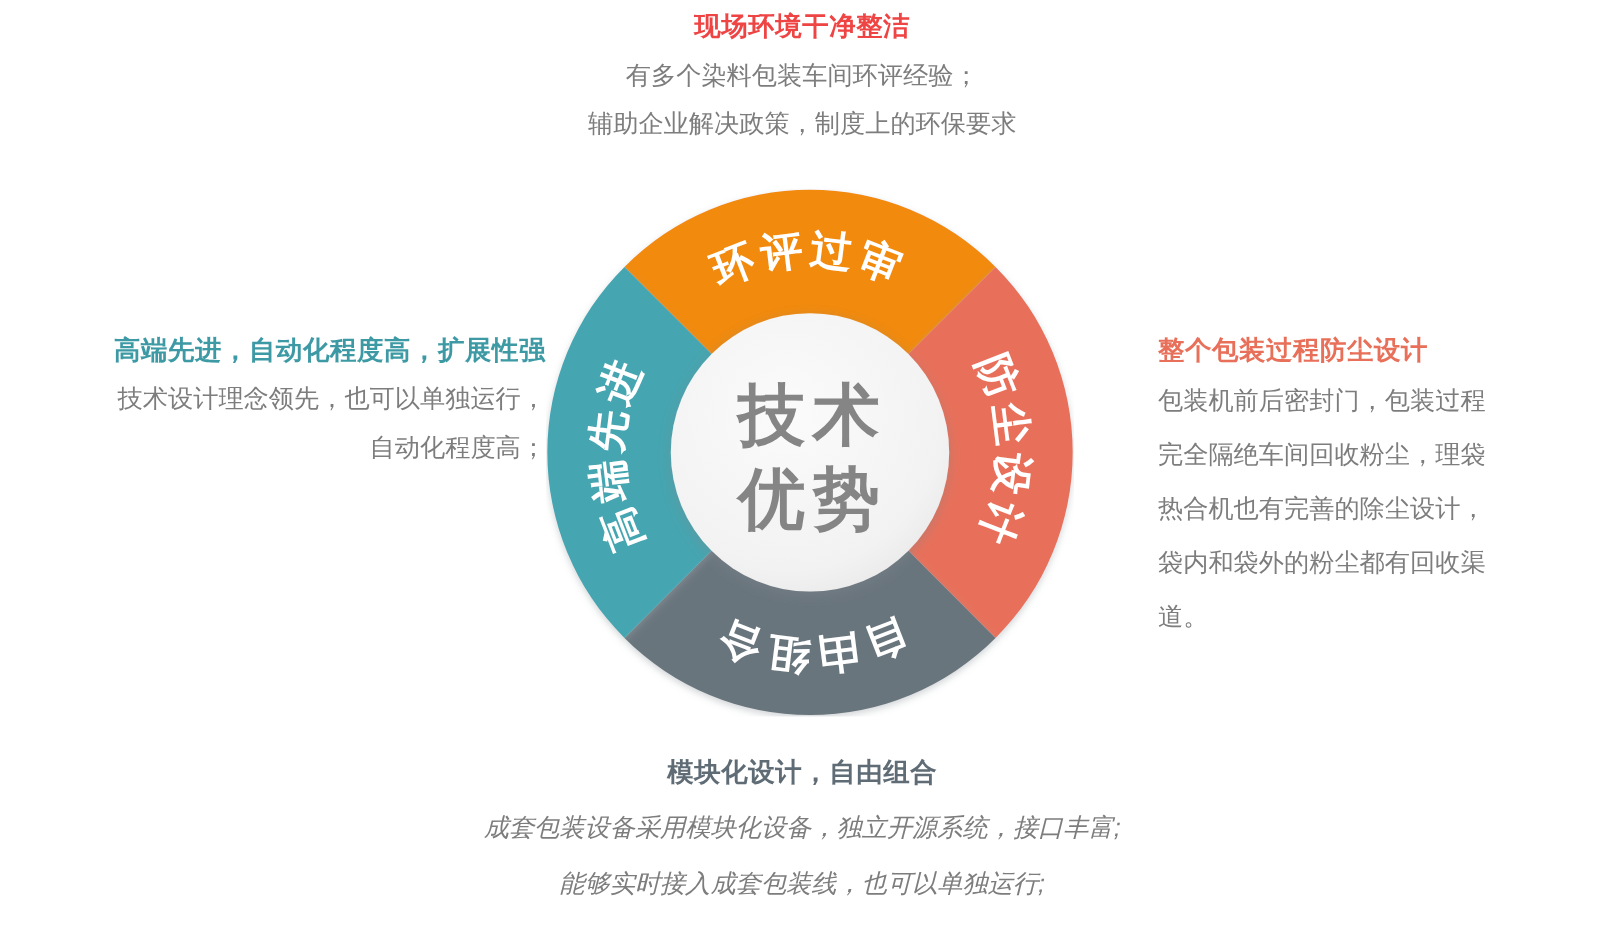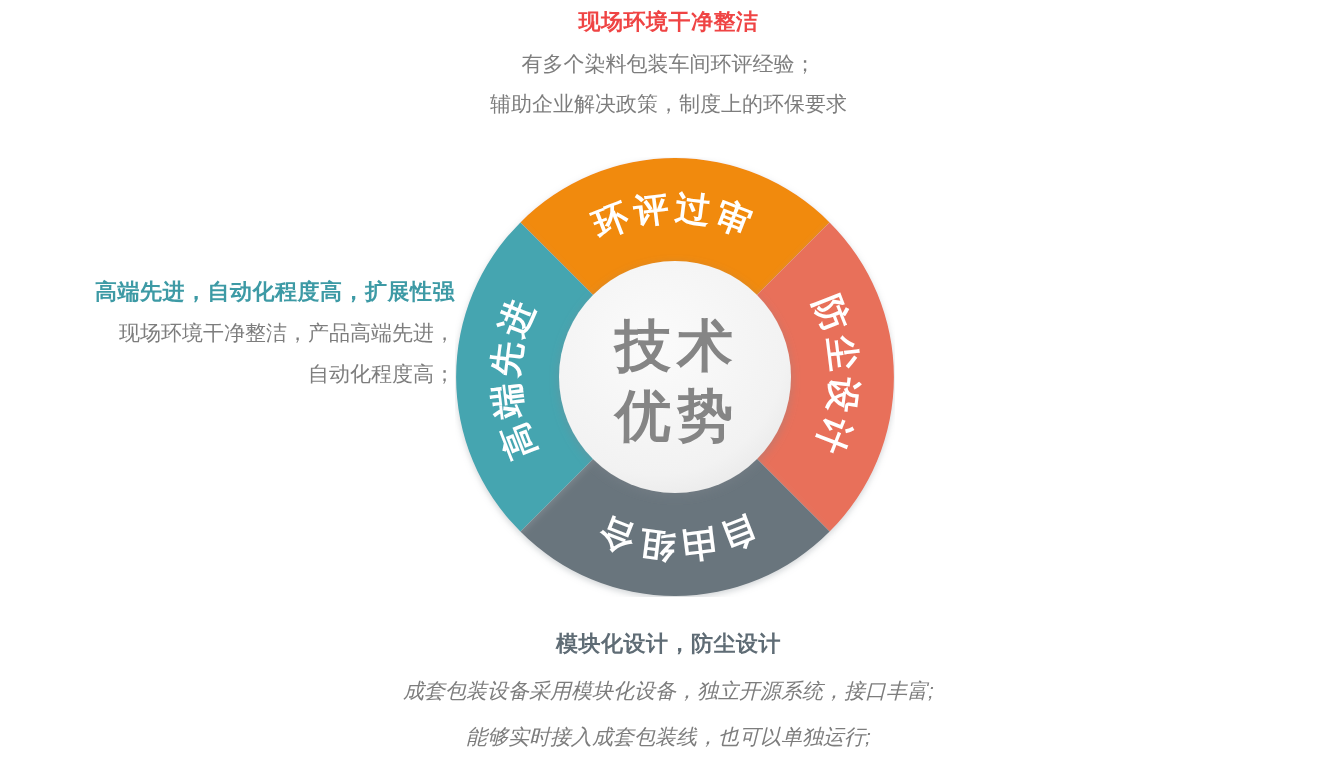--- a/index.html
+++ b/index.html
@@ -111,27 +111,35 @@
 <div class="stage">
 
   <div id="top-block">
     <div class="heading">现场环境干净整洁</div>
     <div class="body-line">有多个染料包装车间环评经验；</div>
     <div class="body-line">辅助企业解决政策，制度上的环保要求</div>
   </div>
 
   <div id="left-block">
     <div class="heading">高端先进，自动化程度高，扩展性强</div>
-    <div class="body-line">现场环境干净整洁，产品高端先进，</div>
+    <div class="body-line">技术设计理念领先，也可以单独运行，</div>
     <div class="body-line">自动化程度高；</div>
   </div>
 
+  <div id="right-block">
+    <div class="heading">整个包装过程防尘设计</div>
+    <div class="body-line">包装机前后密封门，包装过程</div>
+    <div class="body-line">完全隔绝车间回收粉尘，理袋</div>
+    <div class="body-line">热合机也有完善的除尘设计，</div>
+    <div class="body-line">袋内和袋外的粉尘都有回收渠</div>
+    <div class="body-line">道。</div>
+  </div>
 
   <div id="bottom-block">
-    <div class="heading">模块化设计，防尘设计</div>
+    <div class="heading">模块化设计，自由组合</div>
     <div class="body-line">成套包装设备采用模块化设备，独立开源系统，接口丰富;</div>
     <div class="body-line">能够实时接入成套包装线，也可以单独运行;</div>
   </div>
 
   <div id="donut-wrap">
     <svg id="donut-svg" viewBox="0 0 440 440" xmlns="http://www.w3.org/2000/svg">
       <defs>
         <filter id="segShadow" x="-25%" y="-25%" width="150%" height="150%">
           <feDropShadow dx="0" dy="2.5" stdDeviation="3" flood-color="#9aa0a6" flood-opacity="0.45"></feDropShadow>
         </filter>

